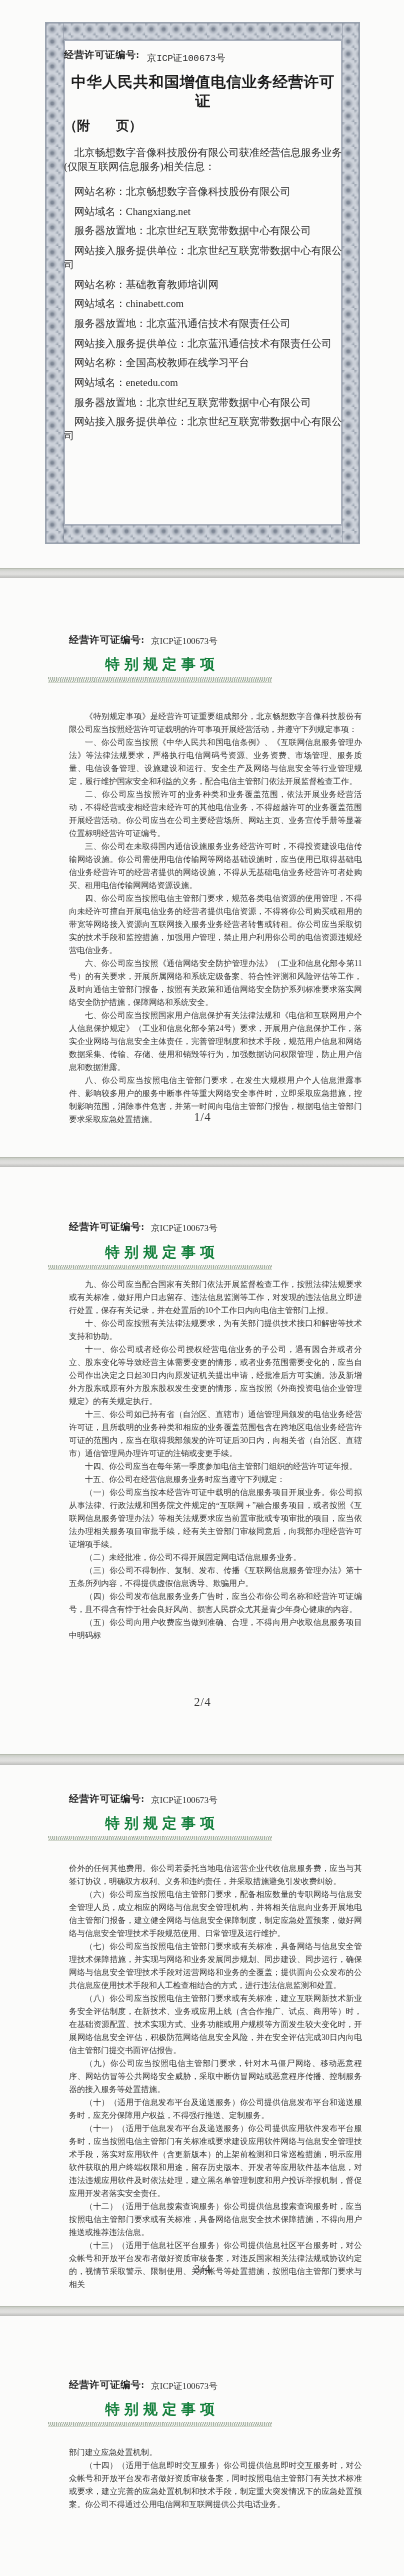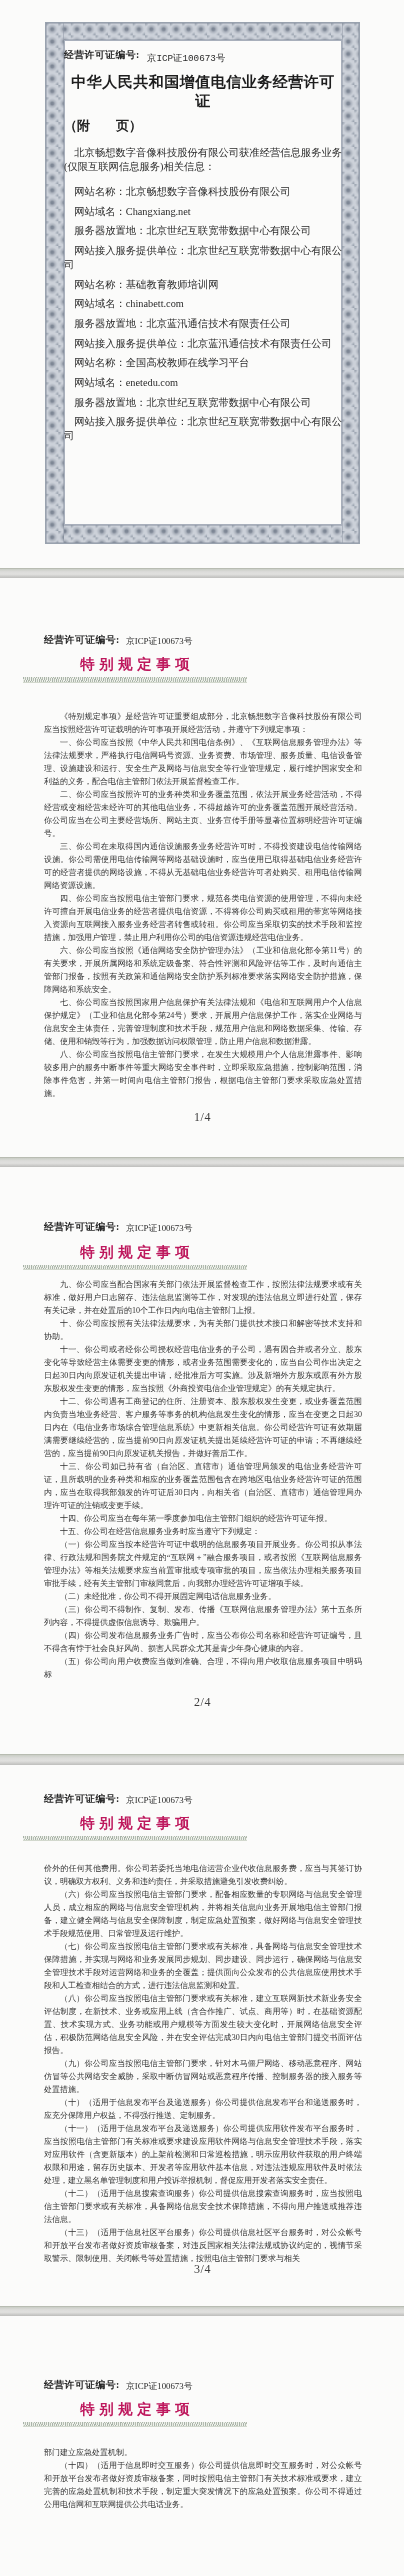--- a/index.html
+++ b/index.html
@@ -1,18 +1,18 @@
 <!DOCTYPE html>
 <html style="font-size:8.2px"><head>
 <meta charset="utf-8">
 <style>
   html,body{margin:0;padding:0;background:#e9e9e7;}
   #doc{width:405px;height:2873px;margin:0 auto;background:#fcfcfb;position:relative;
        font-family:"Liberation Serif","DejaVu Serif",serif;color:#2f2f2f;}
-  .page{position:relative;background:#fbfbfa;overflow:hidden;}
+  .page{position:relative;background:#fbfbfa;overflow:hidden;padding-left:25px;}
   .p1{height:568px;}
   .p2{height:579px;}
   .p3{height:587px;}
   .p4{height:541px;}
   .p5{height:565px;}
   .sep{height:8.2px;background:linear-gradient(#c9cdc5,#dcdcda 35%,#e0e0de 65%,#c6c6c4);
        border-top:0.5px solid #b8bcb2;border-bottom:0.5px solid #c2c2c0;}
 
   
   .cert-frame{position:absolute;left:45px;top:21.6px;width:313px;height:520px;
@@ -46,21 +46,21 @@
 
   
   .tp-head{padding-left:44px;white-space:nowrap;}
   .p2 .tp-head{padding-top:56px;}
   .p3 .tp-head{padding-top:54px;}
   .p4 .tp-head{padding-top:28px;}
   .p5 .tp-head{padding-top:63px;}
   .tp-no-label{font-size:9.8px;font-weight:bold;letter-spacing:0.5px;color:#262626;}
   .tp-no-value{font-size:8.8px;color:#2b2b2b;margin-left:4.1px;position:relative;top:1px;}
   .tp-title{margin:8.2px 0 0 23px;width:224px;text-align:center;font-size:14.4px;
-            font-weight:bold;color:#be185d;letter-spacing:4.6px;text-indent:4.6px;}
+            font-weight:bold;color:#15803d;letter-spacing:4.6px;text-indent:4.6px;}
   .zigzag{margin:3.1px 0 0 23px;width:224px;height:4.1px;opacity:.85;
           background:repeating-linear-gradient(105deg,#9aa69a 0 1px,#e7ebe3 1px 2.1px,
                      #aab4a6 2.1px 3.1px,#f0f2ec 3.1px 4.1px);
           border-bottom:1px solid #ccd3c6;}
   .tp-body{padding:0 43px 0 44px;}
   .p2 .tp-body{margin-top:27px;}
   .p3 .tp-body{margin-top:8.2px;}
   .p4 .tp-body{margin-top:21px;}
   .p5 .tp-body{margin-top:18.5px;}
   .para{margin:0;font-size:8px;line-height:13px;text-align:justify;
@@ -138,21 +138,20 @@
     <div class="tp-head">
       <span class="tp-no-label">经营许可证编号:</span>
       <span class="tp-no-value">京ICP证100673号</span>
     </div>
     <h2 class="tp-title">特别规定事项</h2>
     <div class="zigzag"></div>
     <div class="tp-body">
         <p class="para">九、你公司应当配合国家有关部门依法开展监督检查工作，按照法律法规要求或有关标准，做好用户日志留存、违法信息监测等工作，对发现的违法信息立即进行处置，保存有关记录，并在处置后的10个工作日内向电信主管部门上报。</p>
         <p class="para">十、你公司应按照有关法律法规要求，为有关部门提供技术接口和解密等技术支持和协助。</p>
         <p class="para">十一、你公司或者经你公司授权经营电信业务的子公司，遇有因合并或者分立、股东变化等导致经营主体需要变更的情形，或者业务范围需要变化的，应当自公司作出决定之日起30日内向原发证机关提出申请，经批准后方可实施。涉及新增外方股东或原有外方股东股权发生变更的情形，应当按照《外商投资电信企业管理规定》的有关规定执行。</p>
-        <p class="para">十二、你公司遇有工商登记的住所、注册资本、股东股权发生变更，或业务覆盖范围内负责当地业务经营、客户服务等事务的机构信息发生变化的情形，应当在变更之日起30日内在《电信业务市场综合管理信息系统》中更新相关信息。你公司经营许可证有效期届满需要继续经营的，应当提前90日向原发证机关提出延续经营许可证的申请；不再继续经营的，应当提前90日向原发证机关报告，并做好善后工作。</p>
         <p class="para">十三、你公司如已持有省（自治区、直辖市）通信管理局颁发的电信业务经营许可证，且所载明的业务种类和相应的业务覆盖范围包含在跨地区电信业务经营许可证的范围内，应当在取得我部颁发的许可证后30日内，向相关省（自治区、直辖市）通信管理局办理许可证的注销或变更手续。</p>
         <p class="para">十四、你公司应当在每年第一季度参加电信主管部门组织的经营许可证年报。</p>
         <p class="para">十五、你公司在经营信息服务业务时应当遵守下列规定：</p>
         <p class="para">（一）你公司应当按本经营许可证中载明的信息服务项目开展业务。你公司拟从事法律、行政法规和国务院文件规定的“互联网＋”融合服务项目，或者按照《互联网信息服务管理办法》等相关法规要求应当前置审批或专项审批的项目，应当依法办理相关服务项目审批手续，经有关主管部门审核同意后，向我部办理经营许可证增项手续。</p>
         <p class="para">（二）未经批准，你公司不得开展固定网电话信息服务业务。</p>
         <p class="para">（三）你公司不得制作、复制、发布、传播《互联网信息服务管理办法》第十五条所列内容，不得提供虚假信息诱导、欺骗用户。</p>
         <p class="para">（四）你公司发布信息服务业务广告时，应当公布你公司名称和经营许可证编号，且不得含有悖于社会良好风尚、损害人民群众尤其是青少年身心健康的内容。</p>
         <p class="para">（五）你公司向用户收费应当做到准确、合理，不得向用户收取信息服务项目中明码标</p>
       </div>
     <div class="page-num">2/4</div>

